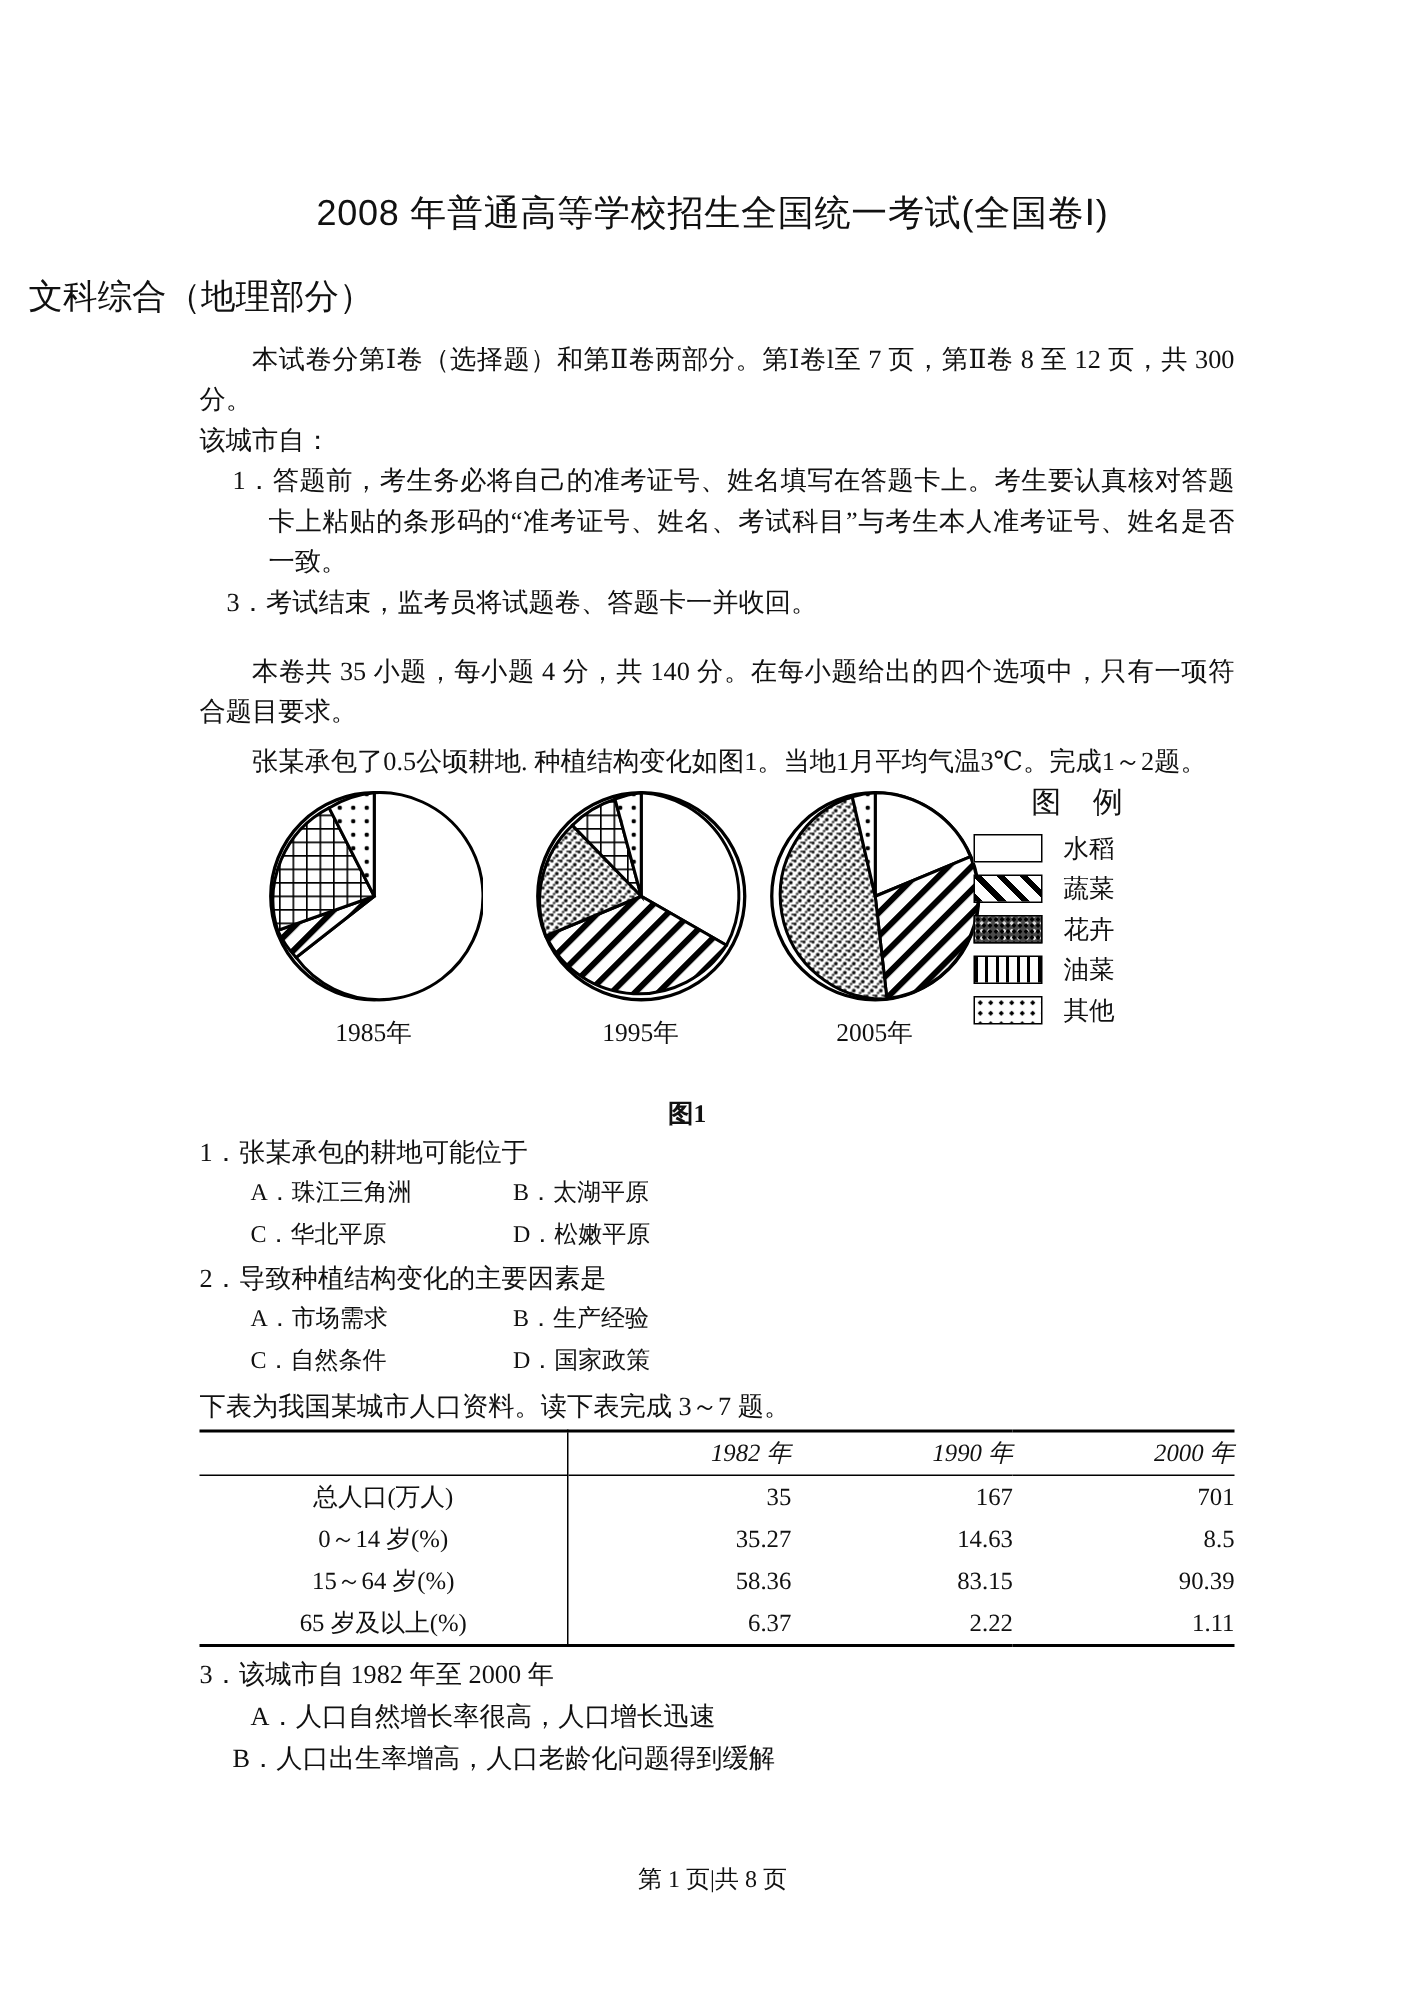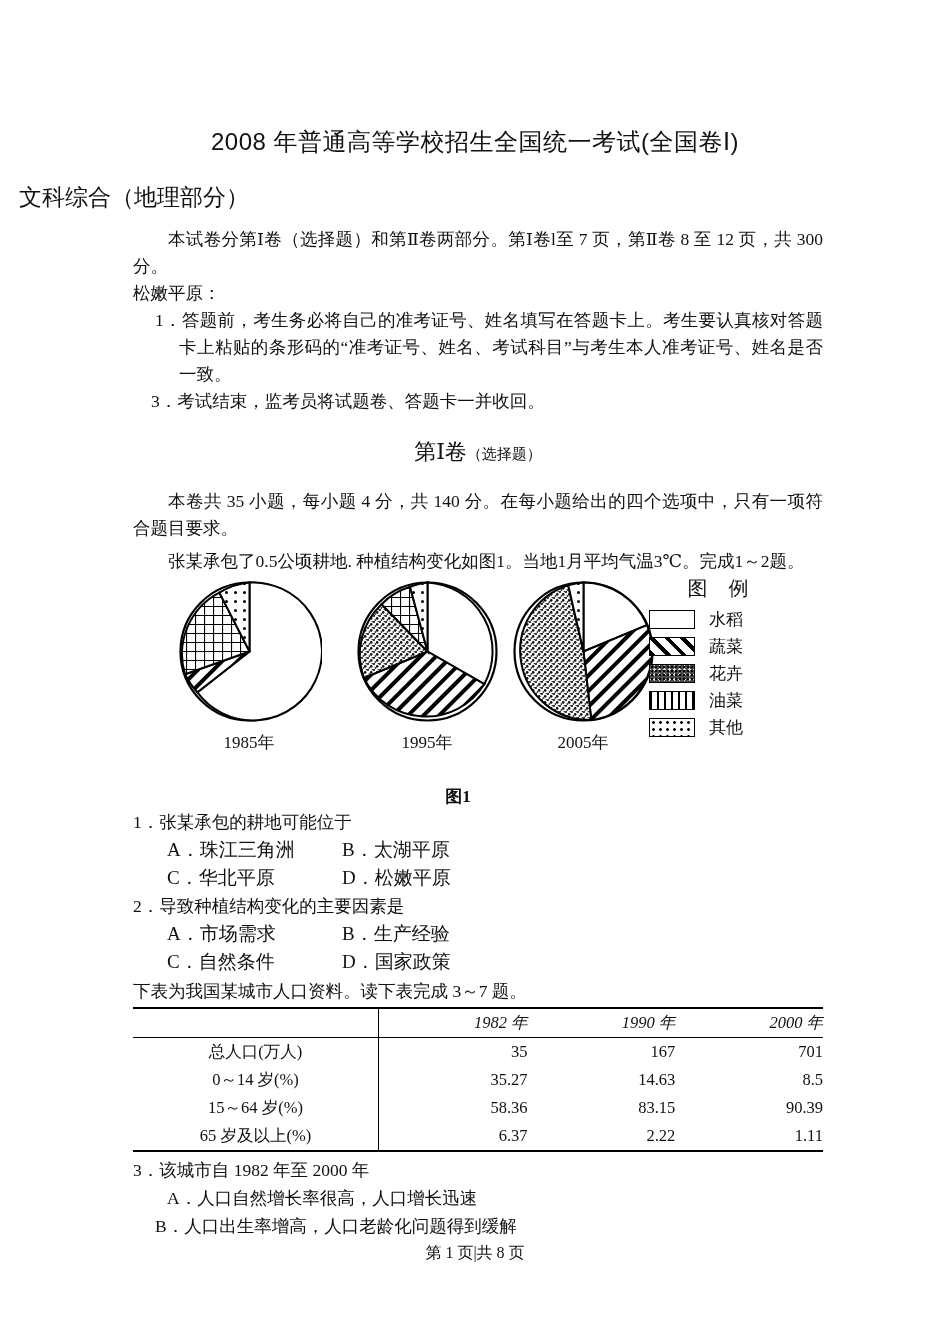--- a/index.html
+++ b/index.html
@@ -125,21 +125,21 @@
   }
 
   
   .q{
     font-size:17.5px;
     line-height:28px;
     padding-left:22px;
     text-indent:-22px;
   }
   .opts{
-    font-size:19px;
+    font-size:16px;
     line-height:28px;
     padding-left:34px;
     display:flex;
   }
   .opt{width:175px;}
   .q-opt-line{
     font-size:17.5px;
     line-height:28px;
     padding-left:34px;
   }
@@ -186,29 +186,26 @@
 </head>
 <body>
 
 <div class="page">
 
   <h1 class="doc-title">2008 年普通高等学校招生全国统一考试(全国卷Ⅰ)</h1>
   <h2 class="doc-subtitle">文科综合（地理部分）</h2>
 
   <div class="inner" style="top:226px;">
     <p class="para indent">本试卷分第Ⅰ卷（选择题）和第Ⅱ卷两部分。第Ⅰ卷l至 7 页，第Ⅱ卷 8 至 12 页，共 300 分。</p>
-    <p class="notice-label">松嫩平原：</p>
+    <p class="notice-label">该城市自：</p>
     <ol class="notes">
       <li>1．答题前，考生务必将自己的准考证号、姓名填写在答题卡上。考生要认真核对答题卡上粘贴的条形码的“准考证号、姓名、考试科目”与考生本人准考证号、姓名是否一致。</li>
       <li class="n3">3．考试结束，监考员将试题卷、答题卡一并收回。</li>
     </ol>
 
-    <p class="sec-head">
-      <span>第Ⅰ卷</span><span class="small">（选择题）</span>
-    </p>
 
     <p class="para indent pt">本卷共 35 小题，每小题 4 分，共 140 分。在每小题给出的四个选项中，只有一项符合题目要求。</p>
     <p class="para indent" style="padding-top:6px;">张某承包了0.5公顷耕地. 种植结构变化如图1。当地1月平均气温3℃。完成1～2题。</p>
 
     <div class="figure-wrap">
 
       <svg class="pie" style="left:44px;" width="145" height="145" viewBox="0 0 145 145">
         <defs>
           <pattern id="p-grid" width="9" height="9" patternUnits="userSpaceOnUse">
             <rect width="9" height="9" fill="#fff"></rect>

